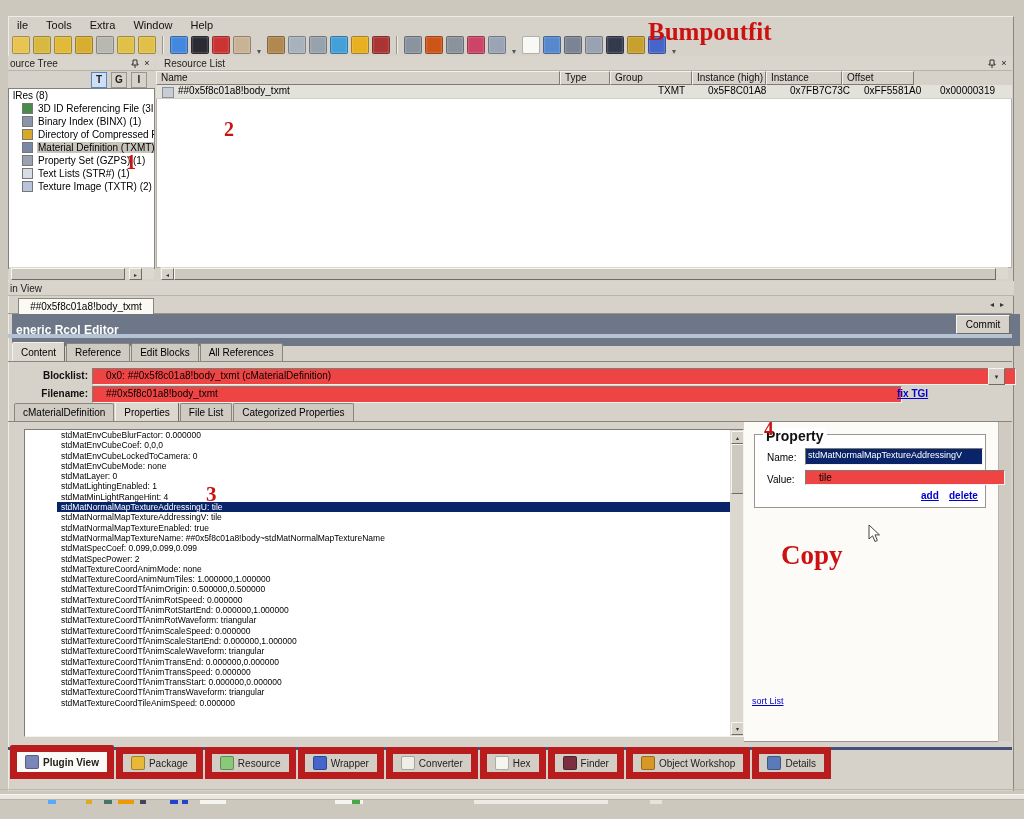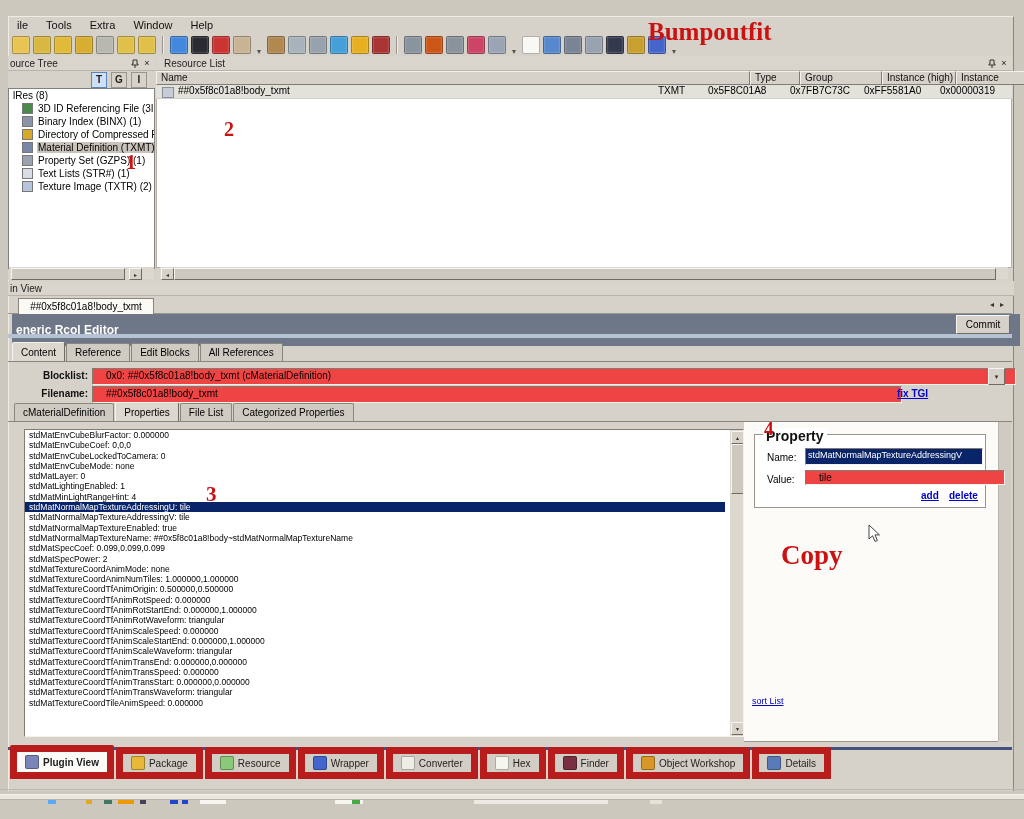--- a/index.html
+++ b/index.html
@@ -184,21 +184,21 @@
       <div class="caption" style="flex:1;">Resource List</div>
       <div class="winbtn">
           <svg width="8" height="9" viewBox="0 0 8 9">
             <path d="M2 1h4v4h1v1H1V5h1zM4 6v3" stroke="#333" fill="none" stroke-width="1"></path>
           </svg>
         </div>
       <div class="winbtn">×</div>
     </div>
     <div style="display:flex;">
 
-    <div class="hdr-cell" style="width: 594px;">Name</div>
+    <div class="hdr-cell" style="width: 404px;">Name</div>
         <div class="hdr-cell" style="width: 50px;">Type</div>
         <div class="hdr-cell" style="width: 82px;">Group</div>
         <div class="hdr-cell" style="width: 74px;">Instance (high)</div>
         <div class="hdr-cell" style="width: 76px;">Instance</div>
         <div class="hdr-cell" style="width: 72px;">Offset</div>
       </div>
     <div style="position:relative;height:13px;background:#e2e1da;border-bottom:1px solid #d0cec6;font-size:10px;">
       <span class="abs" style="left:6px;top:2px;width:10px;height:9px;background:#c8ccd4;border:1px solid #8890a0;"></span>
       <span class="abs" style="left:22px;top:0;">##0x5f8c01a8!body_txmt</span>
       <span class="abs" style="left:502px;top:0;">TXMT</span>
@@ -257,21 +257,21 @@
       <div class="tab active">Properties</div>
       <div class="tab">File List</div>
       <div class="tab">Categorized Properties</div>
     </div>
   <div class="abs" style="left:8px;top:421px;width:1004px;height:1px;background:#8a867e;"></div>
 
   <div class="abs" style="left:744px;top:422px;width:254px;height:319px;background:#fcfbf7;border-bottom:1px solid #9a968e;"></div>
   <div class="abs" style="left:998px;top:422px;width:12px;height:319px;background:#cfcbc2;border-left:1px solid #b8b4ac;"></div>
 
   <div class="abs props inset" style="left:24px;top:429px;width:718px;height:306px;">
-    <div style="width:700px;">
+    <div style="width:700px;margin-left:32px;">
 
     <div class="prow">stdMatEnvCubeBlurFactor: 0.000000</div>
         <div class="prow">stdMatEnvCubeCoef: 0,0,0</div>
         <div class="prow">stdMatEnvCubeLockedToCamera: 0</div>
         <div class="prow">stdMatEnvCubeMode: none</div>
         <div class="prow">stdMatLayer: 0</div>
         <div class="prow">stdMatLightingEnabled: 1</div>
         <div class="prow">stdMatMinLightRangeHint: 4</div>
         <div class="prow sel">stdMatNormalMapTextureAddressingU: tile</div>
         <div class="prow">stdMatNormalMapTextureAddressingV: tile</div>

